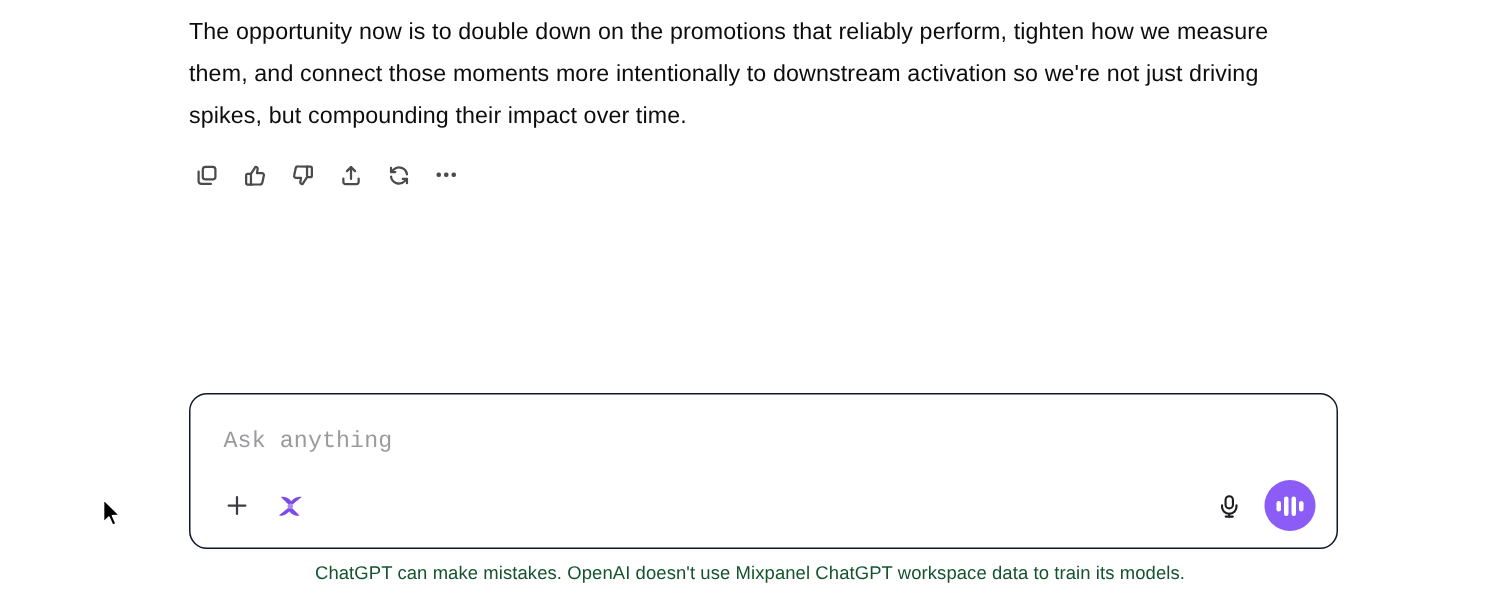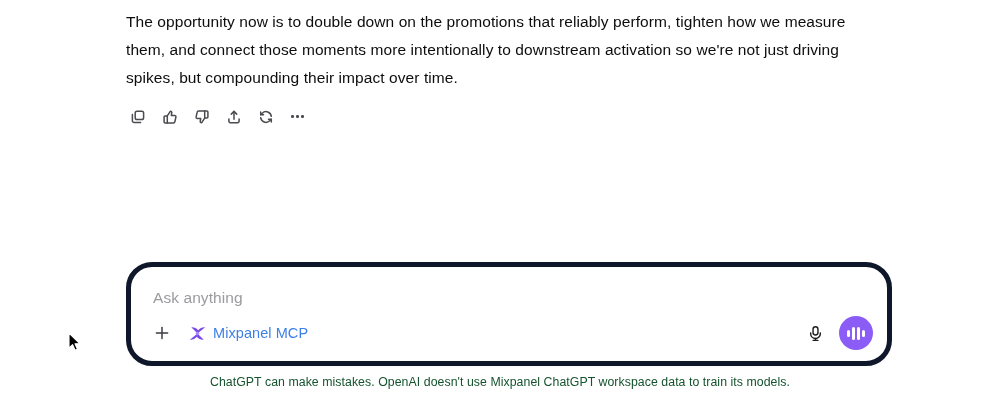--- a/index.html
+++ b/index.html
@@ -81,24 +81,25 @@
   }
 
   
   .composer {
     position: absolute;
     left: 126px;
     top: 262px;
     width: 766px;
     height: 104px;
     box-sizing: border-box;
-    border: 5px solid #0f172a;
-    border-radius: 26px;
+    border: 1px solid #0f172a;
+    border-radius: 12px;
     background: #ffffff;
     box-shadow: 0 1px 2px rgba(0,0,0,0.02);
+    font-family: Liberation Mono, monospace;
   }
   .composer-input-row {
     position: absolute;
     left: 22px;
     top: 20px;
     right: 22px;
   }
   .composer-placeholder {
     font-size: 15.5px;
     color: #9b9b9f;
@@ -305,21 +306,20 @@
       <div class="mcp-chip">
         <span class="mcp-logo">
           <svg width="17" height="17" viewBox="0 0 24 24">
             <g fill="#7B4BE8">
               <path d="M12 12 3.2 3.2c2.7-.5 6.2.4 8.8 3 .4.4.7.8 1 1.2.3-.4.6-.8 1-1.2 2.6-2.6 6.1-3.5 8.8-3L12 12z"></path>
               <path d="M12 12l8.8 8.8c-2.7.5-6.2-.4-8.8-3-.4-.4-.7-.8-1-1.2-.3.4-.6.8-1 1.2-2.6 2.6-6.1 3.5-8.8 3L12 12z"></path>
             </g>
             <circle cx="12" cy="12" r="2.5" fill="#A78BFA"></circle>
           </svg>
         </span>
-        <span class="mcp-label">Mixpanel MCP</span>
       </div>
 
       <div class="composer-spacer"></div>
 
       <div class="mic-btn">
         <span>
           <svg width="17" height="17" viewBox="0 0 18 18">
             <rect x="6.4" y="1.9" width="5.2" height="8.6" rx="2.6"></rect>
             <path d="M3.9 8.3v.9a5.1 5.1 0 0 0 10.2 0v-.9"></path>
             <path d="M9 14.3v2"></path>

